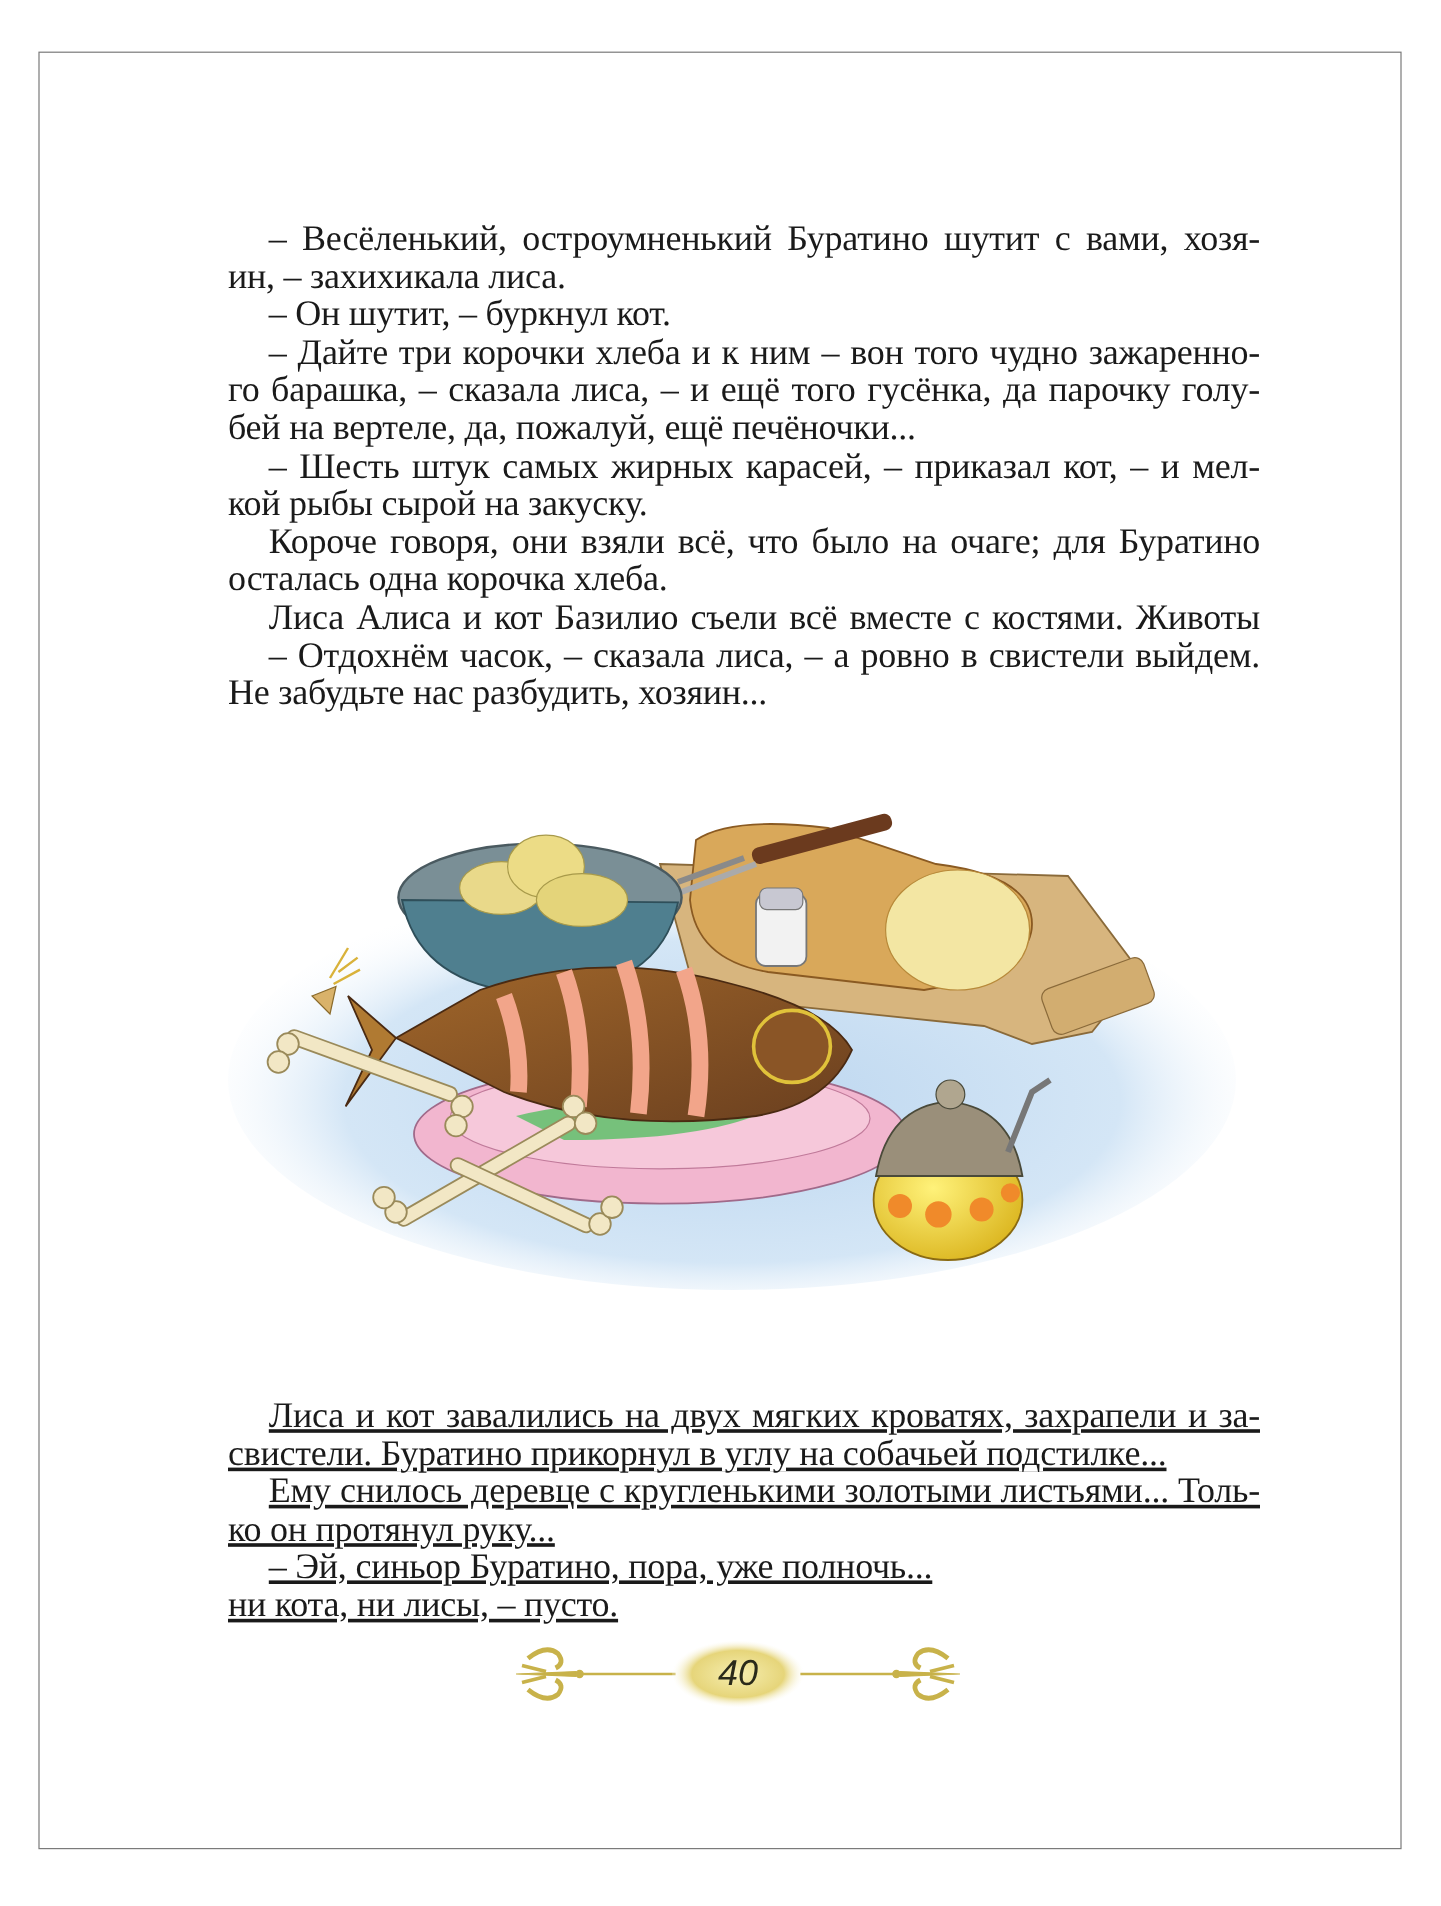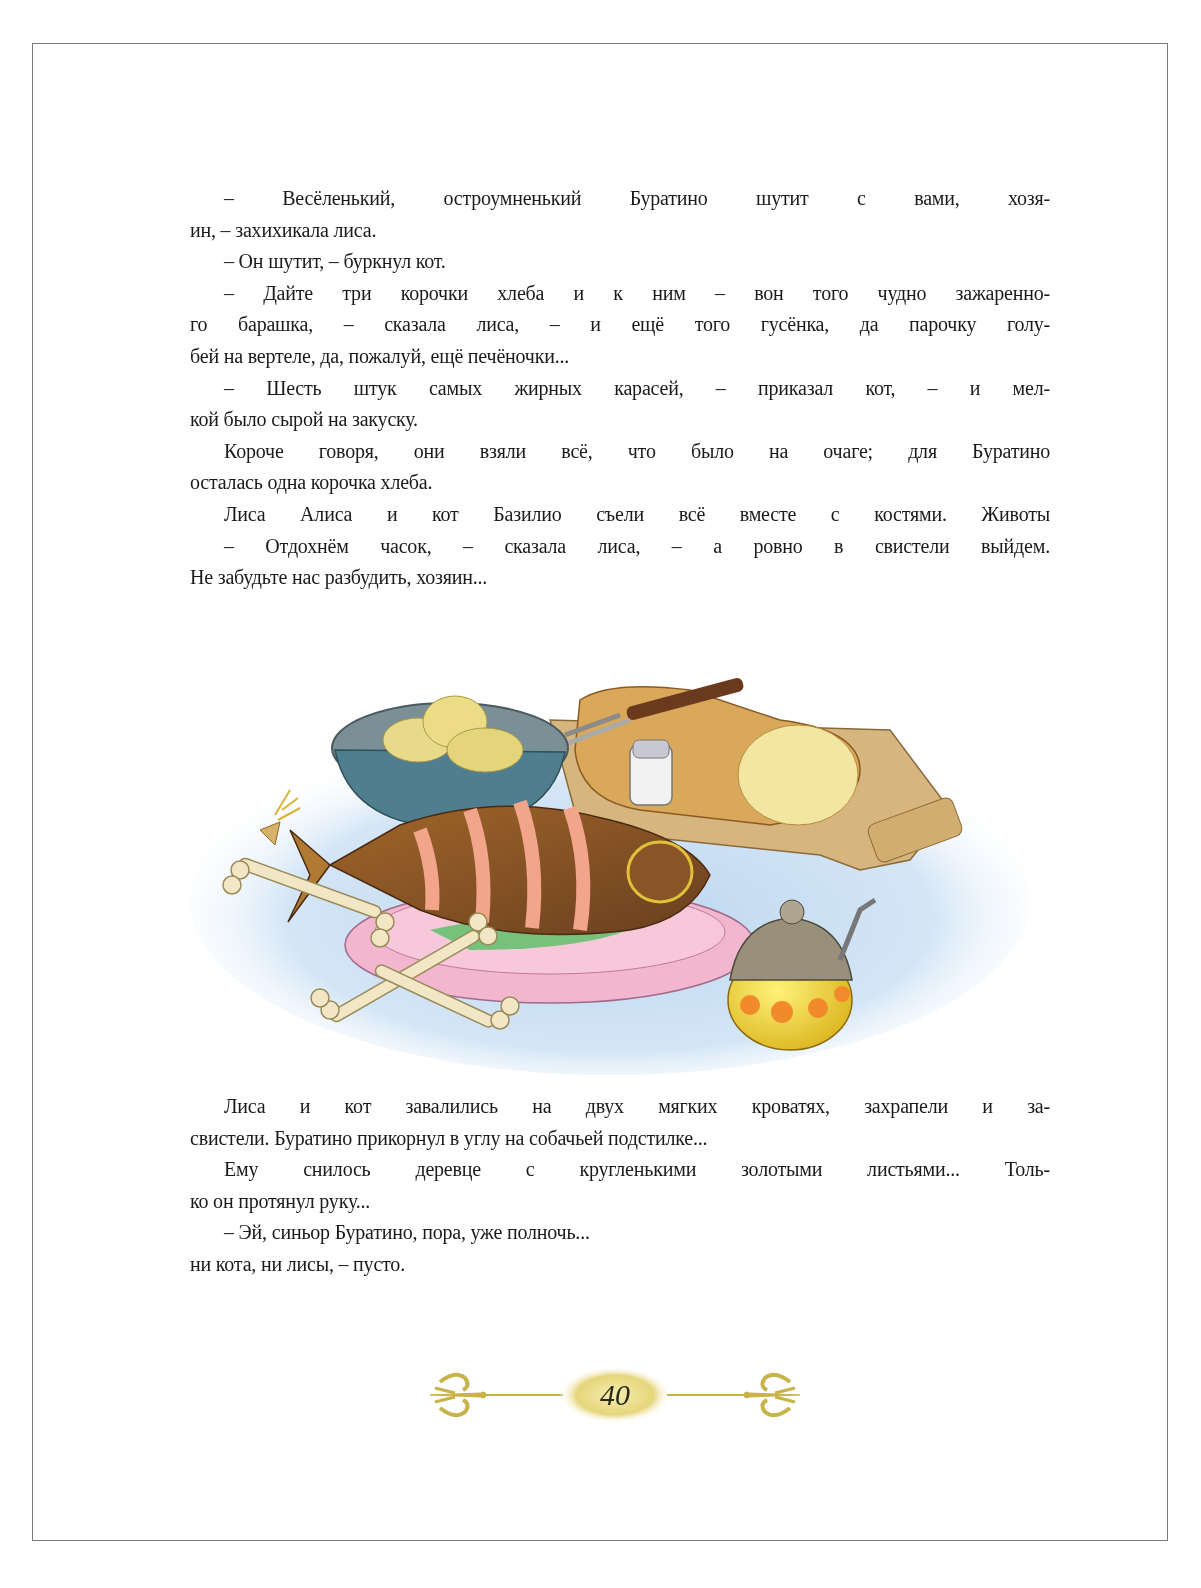--- a/index.html
+++ b/index.html
@@ -4,58 +4,58 @@
 <style>
   html, body { margin: 0; padding: 0; background: #ffffff; }
   body { width: 1201px; height: 1588px; position: relative; overflow: hidden; }
   .page-frame {
     position: absolute; left: 32px; top: 43px; width: 1136px; height: 1498px;
     border: 1.5px solid #7a7a7a; box-sizing: border-box; background: #fff;
   }
   .text-block {
     position: absolute; left: 190px; width: 860px;
     font-family: "Liberation Serif", "DejaVu Serif", serif;
-    font-size: 20px; line-height: 31.6px; color: #1a1a1a;
+    font-size: 30px; line-height: 31.6px; color: #1a1a1a;
     letter-spacing: -0.2px;
   }
   .text-block .line { white-space: nowrap; display: block; height: 31.6px; }
   .text-block .line.indent { padding-left: 34px; }
   .text-block .line.justify { text-align-last: justify; text-align: justify; }
   #block-top { top: 183px; }
-  #block-bottom { top: 1091px; }
+  #block-bottom { top: 1164px; text-decoration: underline; }
 
   .illustration {
     position: absolute; left: 170px; top: 660px; width: 860px; height: 420px;
   }
 
   .footer {
     position: absolute; left: 425px; top: 1360px; width: 380px; height: 70px;
   }
   .footer svg { position: absolute; left: 0; top: 0; }
   .page-number {
     position: absolute; left: 140px; top: 14px; width: 100px; height: 42px;
     text-align: center; line-height: 42px;
-    font-family: Liberation Serif, serif; font-style: italic;
+    font-family: Liberation Sans, sans-serif; font-style: italic;
     font-size: 30px; color: #2a2a1a;
   }
 </style>
 </head>
 <body>
 
 <div class="page-frame"></div>
 
 <div class="text-block" id="block-top">
   <span class="line indent justify">– Весёленький, остроумненький Буратино шутит с вами, хозя-</span>
   <span class="line">ин, – захихикала лиса.</span>
   <span class="line indent">– Он шутит, – буркнул кот.</span>
   <span class="line indent justify">– Дайте три корочки хлеба и к ним – вон того чудно зажаренно-</span>
   <span class="line justify">го барашка, – сказала лиса, – и ещё того гусёнка, да парочку голу-</span>
   <span class="line">бей на вертеле, да, пожалуй, ещё печёночки...</span>
   <span class="line indent justify">– Шесть штук самых жирных карасей, – приказал кот, – и мел-</span>
-  <span class="line">кой было сырой на закуску.</span>
+  <span class="line">кой рыбы сырой на закуску.</span>
   <span class="line indent justify">Короче говоря, они взяли всё, что было на очаге; для Буратино</span>
   <span class="line">осталась одна корочка хлеба.</span>
   <span class="line indent justify">Лиса Алиса и кот Базилио съели всё вместе с костями. Животы</span>
   <span class="line indent justify">– Отдохнём часок, – сказала лиса, – а ровно в свистели выйдем.</span>
   <span class="line">Не забудьте нас разбудить, хозяин...</span>
 </div>
 
 <div class="illustration">
   <svg width="860" height="420" viewBox="0 0 860 420">
     <defs>

